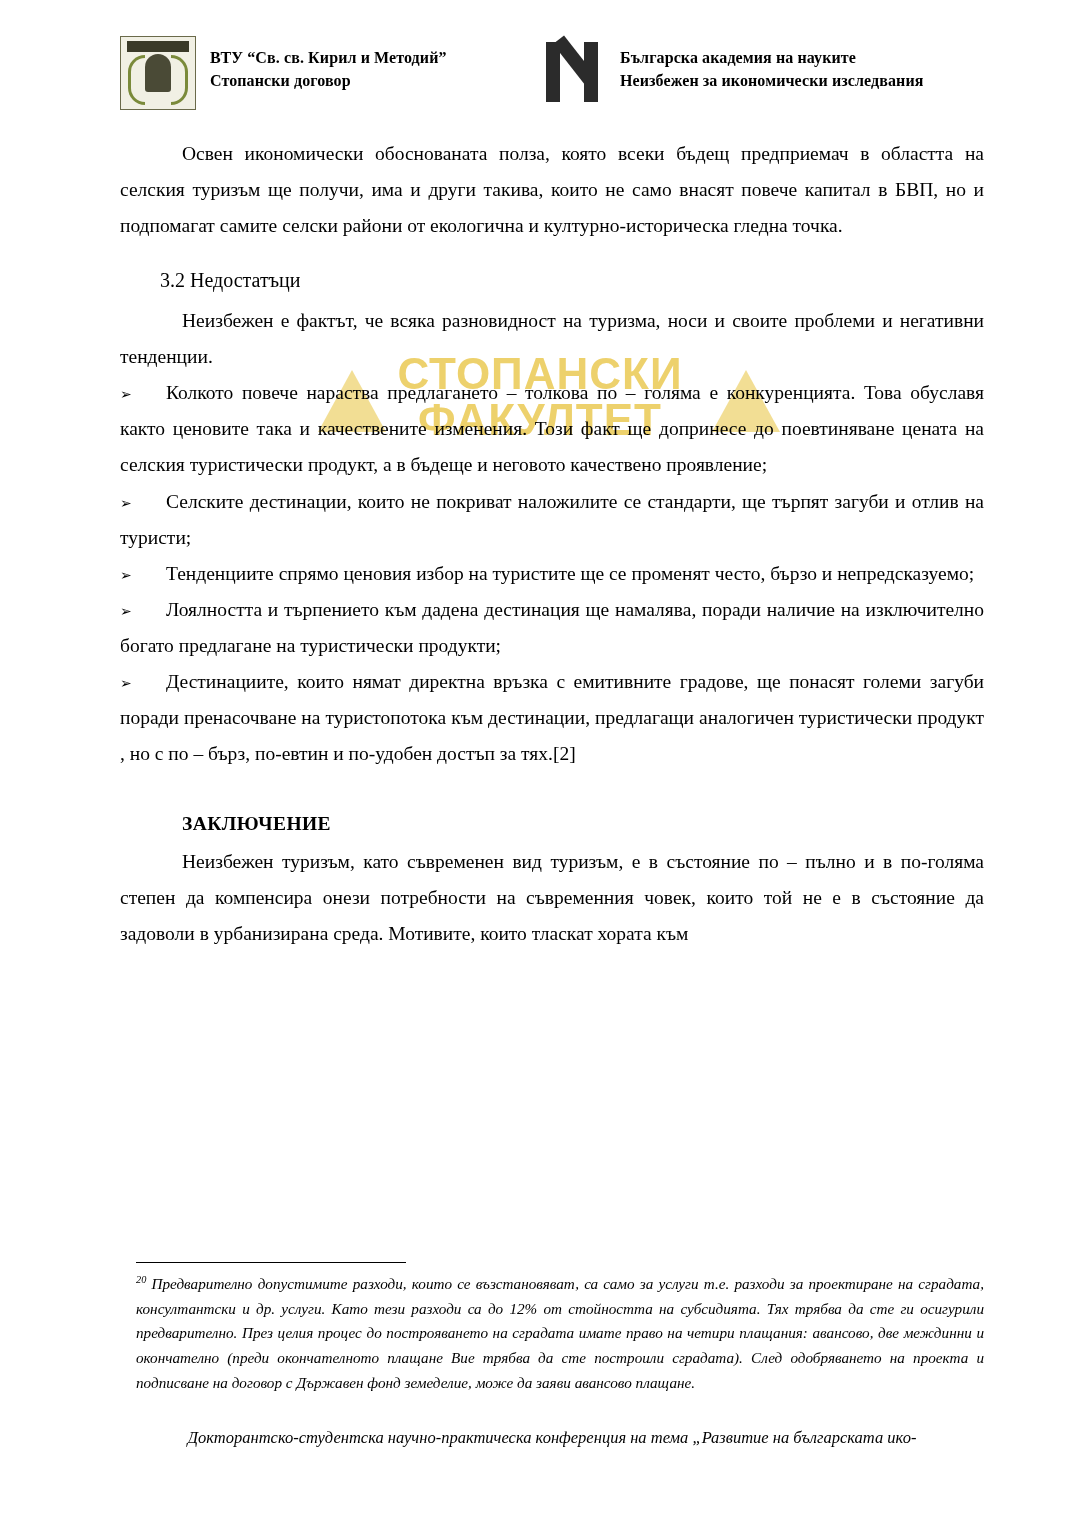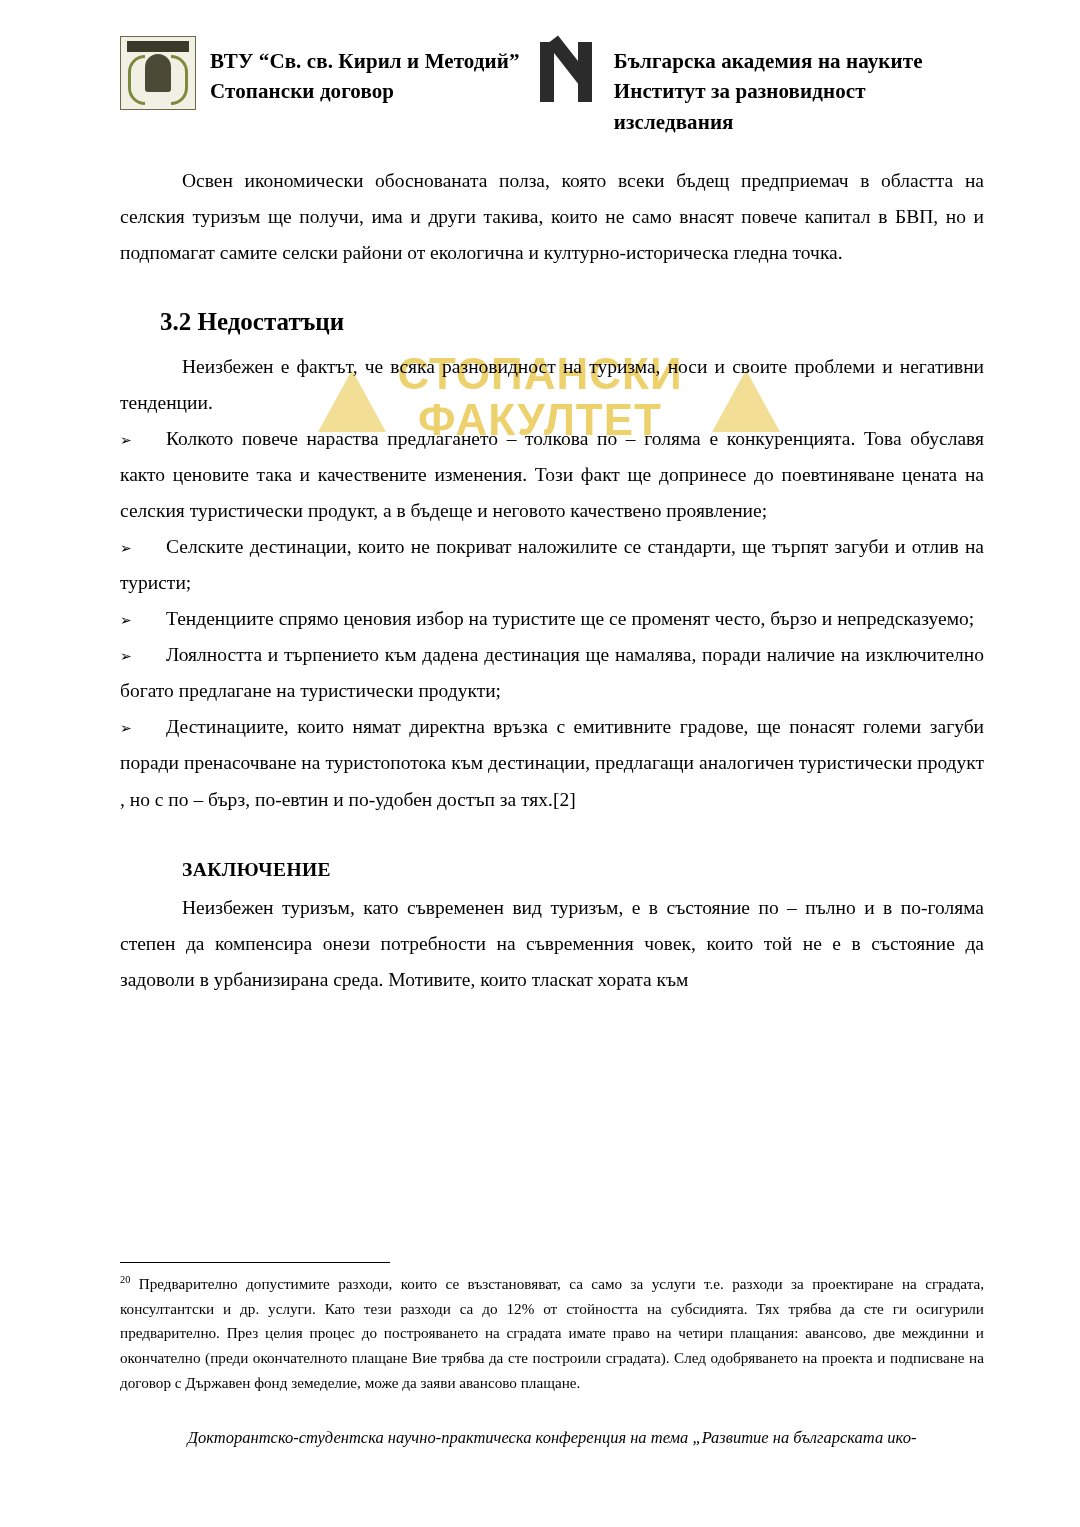--- a/index.html
+++ b/index.html
@@ -72,21 +72,21 @@
     border-left: none;
   }
   .logo-vtu .crest-wreath-l {
     left: 7px;
     transform: scaleX(-1);
   }
   .logo-vtu .crest-wreath-r { right: 7px; }
   .hdr-text {
     margin-left: 14px;
     padding-top: 10px;
-    font-size: 21px;
+    font-size: 16px;
     font-weight: bold;
     line-height: 1.45;
     letter-spacing: 0.1px;
   }
   .logo-ban {
     width: 66px;
     height: 72px;
     position: relative;
     flex: none;
   }
@@ -137,23 +137,23 @@
   }
   .bullet-para .bullet {
     display: inline-block;
     width: 46px;
     font-family: "DejaVu Sans", sans-serif;
     font-size: 14px;
     vertical-align: baseline;
   }
   .bullet-para .btext { }
   .sect-head {
-    font-weight: bold;
-    font-size: 25px;
-    margin-top: 27px;
+    font-weight: normal;
+    font-size: 20px;
+    margin-top: 18px;
     margin-bottom: 4px;
     text-indent: 40px;
   }
   .concl-head {
     font-weight: bold;
     font-size: 19.5px;
     margin-top: 34px;
     margin-bottom: 2px;
     text-indent: 62px;
     letter-spacing: 0.4px;
@@ -192,23 +192,24 @@
     border-left: 34px solid transparent;
     border-right: 34px solid transparent;
     border-bottom: 62px solid rgba(232,194,60,0.55);
   }
   .wm-tri.l { left: 318px; top: 18px; }
   .wm-tri.r { right: 300px; top: 18px; }
 
   
   .footnote-area {
     position: absolute;
-    left: 120px;
+    left: 136px;
     right: 96px;
     top: 1262px;
+    font-style: italic;
   }
   .fn-rule {
     width: 270px;
     height: 1px;
     background: #000;
     margin-bottom: 9px;
   }
   .footnote {
     font-size: 15.2px;
     line-height: 1.62;
@@ -248,21 +249,21 @@
     </div>
     <div class="hdr-block right">
       <div class="logo-ban">
         <div class="bar-l"></div>
         <div class="bar-d"></div>
         <div class="bar-r"></div>
         <div class="notch"></div>
       </div>
       <div class="hdr-text">
         <div>Българска академия на науките</div>
-        <div>Институт за разновидност изследвания</div>
+        <div>Неизбежен за икономически изследвания</div>
       </div>
     </div>
   </div>
 
   <div class="watermark">
     <div class="wm-tri l"></div>
     <div class="wm-tri r"></div>
     <div class="wm-text">
       <div>СТОПАНСКИ</div>
       <div>ФАКУЛТЕТ</div>

